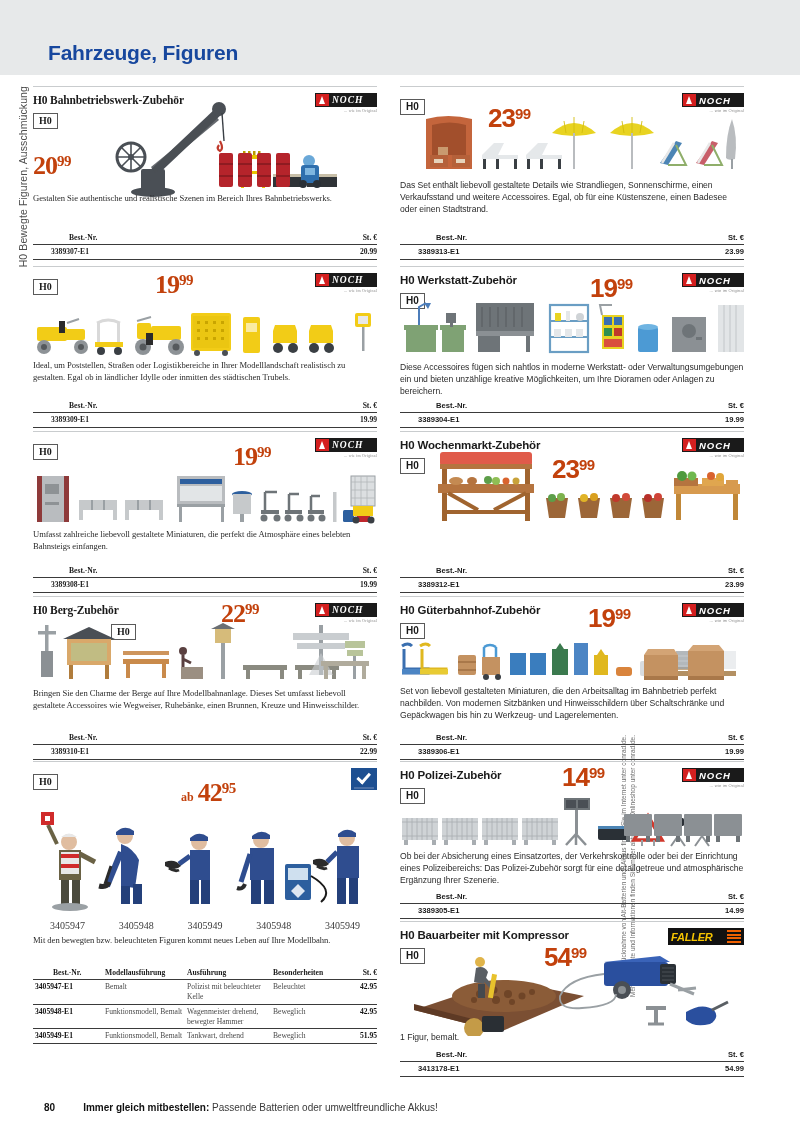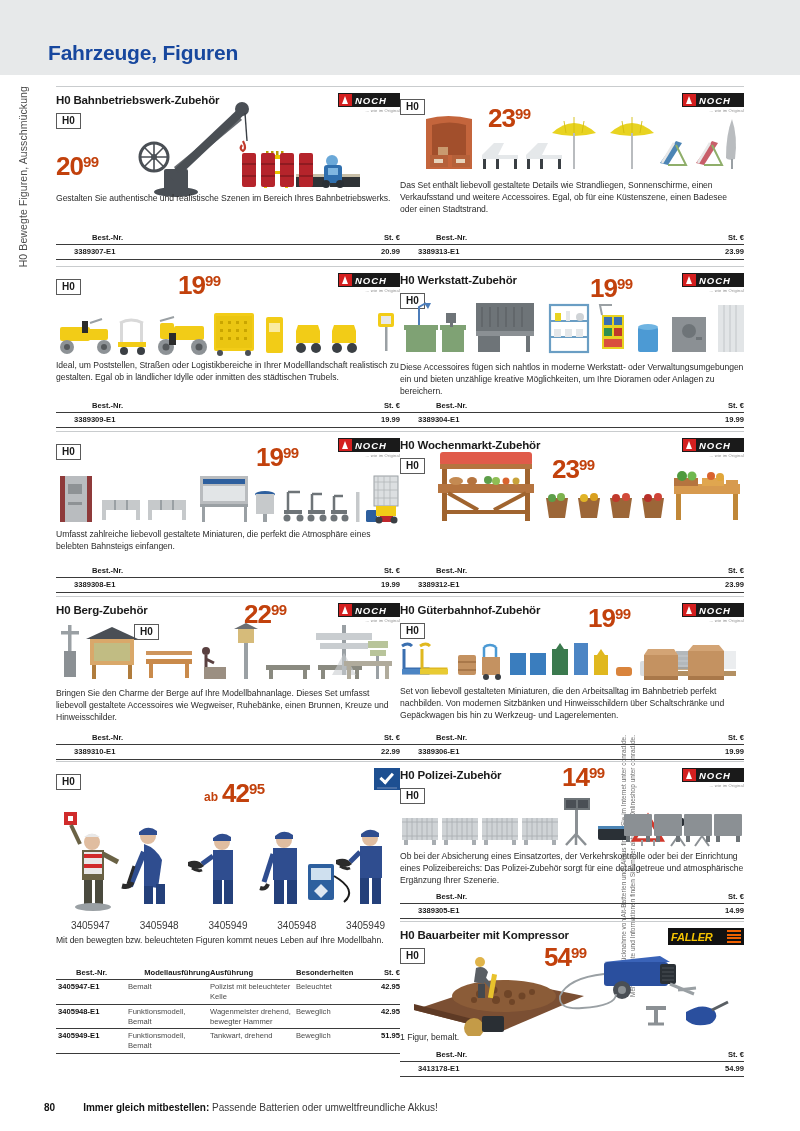--- a/index.html
+++ b/index.html
@@ -42,21 +42,21 @@
     writing-mode: vertical-rl; transform: rotate(180deg);
     font-size: 6.5px; color: #6d6d6d; white-space: nowrap;
     line-height: 1;
   }
   .side-note-right .l1 { right: 13px; }
   .side-note-right .l2 { right: 4px; }
   .side-note-right .l1 b { font-weight: bold; color: #333; }
 
   
   .col { position: absolute; top: 86px; width: 344px; }
-  .col-left  { left: 56px; }
+  .col-left  { left: 33px; font-family: Liberation Serif, serif; }
   .col-right { left: 400px; }
 
   
   .product {
     position: relative;
     border-top: 1px solid #c9ccce;
     padding-top: 7px;
     margin-bottom: 0;
   }
 
@@ -730,21 +730,21 @@
         <span>3405948</span>
         <span>3405949</span>
         <span>3405948</span>
         <span>3405949</span>
       </div>
       <div class="desc" style="position:absolute;left:0;top:172px;width:344px;">Mit den bewegten bzw. beleuchteten Figuren kommt neues Leben auf Ihre Modellbahn.</div>
       <table class="order-tbl figs" style="position:absolute;left:0;top:200px;width:344px;">
         <thead>
             <tr>
           <th class="num" style="width:72px;">Best.-Nr.</th>
-          <th style="width:82px;text-align:right;">Modellausführung</th>
+          <th style="width:82px;">Modellausführung</th>
           <th style="width:86px;">Ausführung</th>
           <th style="width:72px;">Besonderheiten</th>
           <th class="pr">St. €</th>
         </tr>
           </thead>
         <tbody>
           <tr class="dat">
             <td class="num">3405947-E1</td>
             <td>Bemalt</td>
             <td>Polizist mit beleuchteter Kelle</td>

